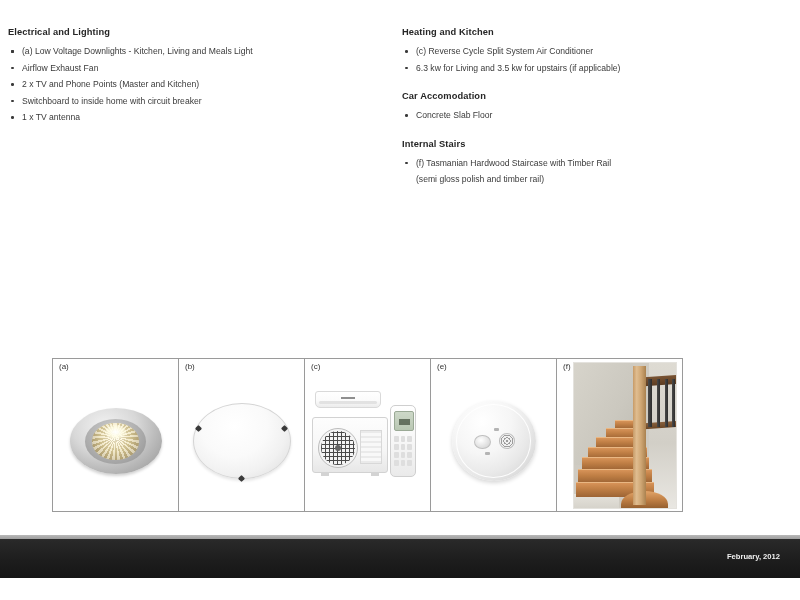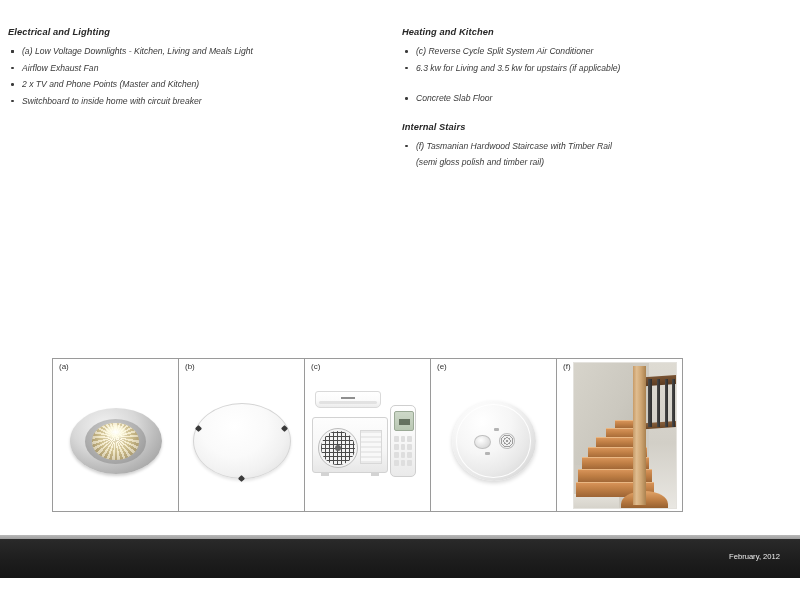--- a/index.html
+++ b/index.html
@@ -24,21 +24,21 @@
   }
 
   
   .col {
     position: absolute;
     top: 26px;
   }
   .col-left  { left: 8px;   width: 380px; }
   .col-right { left: 402px; width: 330px; }
 
-  .section { margin-bottom: 14px; font-style: italic; }
+  .section { margin-bottom: 14px; }
   .section:last-child { margin-bottom: 0; }
 
   .sec-head {
     font-size: 9.3px;
     font-weight: bold;
     color: #262626;
     letter-spacing: .1px;
     line-height: 13px;
     margin-bottom: 4px;
   }
@@ -449,21 +449,21 @@
     font-size: 9.2px;
     font-weight: bold;
     letter-spacing: .15px;
   }
   .footer-date {
     position: absolute;
     right: 20px;
     top: 13px;
     color: #efefef;
     font-size: 7.6px;
-    font-weight: normal;
+    font-weight: bold;
   }
 </style>
 </head>
 <body>
 
 <div class="page">
 
   <div class="col col-left">
     <div class="section">
       <div class="sec-head">Electrical and Lighting</div>
@@ -480,20 +480,24 @@
           <span>Airflow Exhaust Fan</span>
         </li>
         <li>
           <span class="bullet-dot"></span>
           <span>2 x TV and Phone Points (Master and Kitchen)</span>
         </li>
         <li>
           <span class="bullet-dot"></span>
           <span>Switchboard to inside home with circuit breaker</span>
         </li>
+        <li>
+          <span class="bullet-dot"></span>
+          <span>1 x TV antenna</span>
+        </li>
       </ul>
     </div>
   </div>
 
   <div class="col col-right">
 
     <div class="section">
       <div class="sec-head">Heating and Kitchen</div>
       <ul class="bullets">
         <li>
@@ -501,20 +505,21 @@
           <span>(c) Reverse Cycle Split System Air Conditioner</span>
         </li>
         <li>
           <span class="bullet-dot"></span>
           <span>6.3 kw for Living and 3.5 kw for upstairs (if applicable)</span>
         </li>
       </ul>
     </div>
 
     <div class="section">
+      <div class="sec-head">Car Accomodation</div>
       <ul class="bullets">
         <li>
           <span class="bullet-dot"></span>
           <span>Concrete Slab Floor</span>
         </li>
       </ul>
     </div>
 
     <div class="section">
       <div class="sec-head">Internal Stairs</div>

